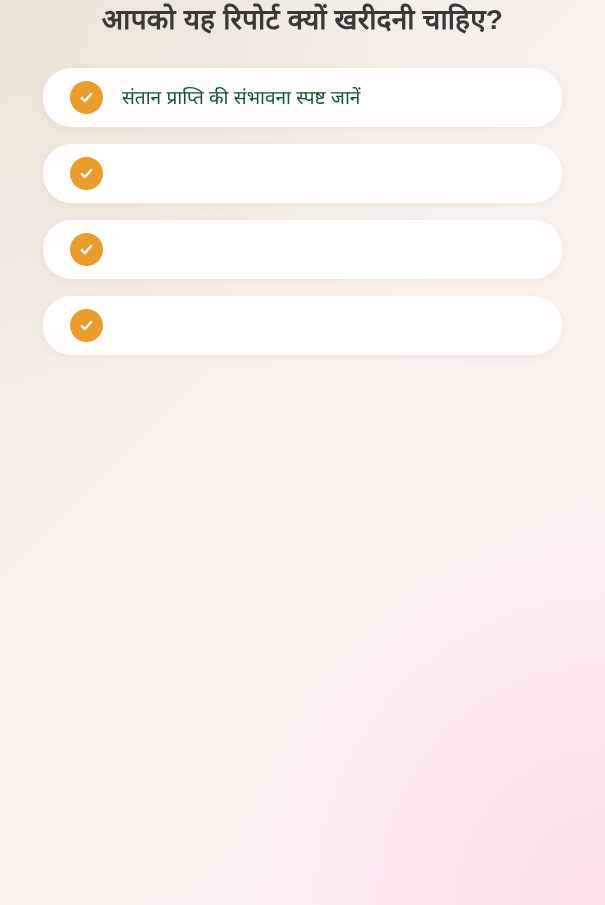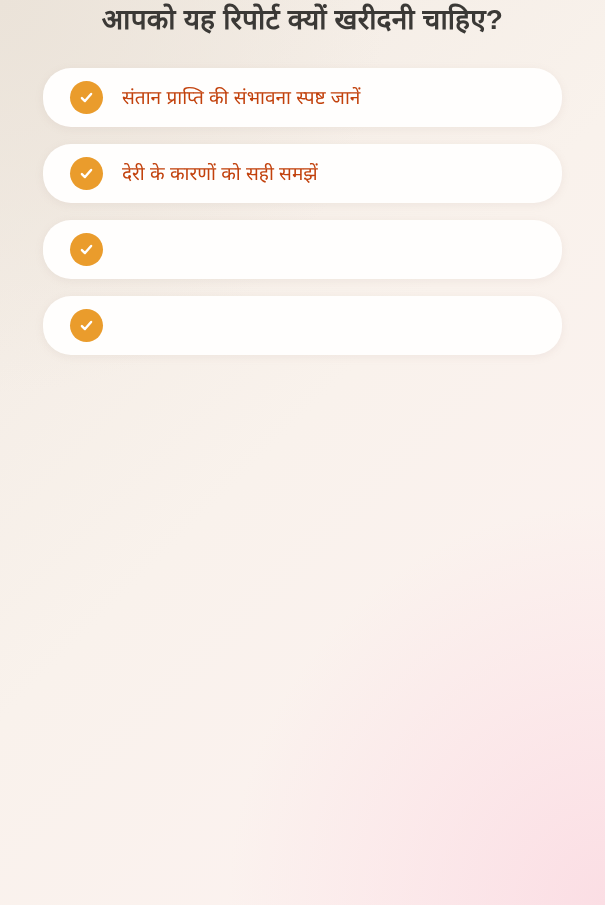--- a/index.html
+++ b/index.html
@@ -62,21 +62,21 @@
   .check-circle svg {
     width: 17px;
     height: 17px;
     display: block;
   }
 
   .benefit-label {
     margin-left: 19px;
     font-size: 19px;
     line-height: 26px;
-    color: #c2410c;
+    color: #14532d;
     padding-right: 16px;
   }
 </style>
 </head>
 <body>
 
 <div class="page">
 
   <h1 class="title">आपको यह रिपोर्ट क्यों खरीदनी चाहिए?</h1>
 
@@ -90,21 +90,20 @@
       </span>
       <span class="benefit-label">संतान प्राप्ति की संभावना स्पष्ट जानें</span>
     </div>
 
     <div class="benefit-card">
       <span class="check-circle">
         <svg viewBox="0 0 24 24" fill="none">
             <path d="M5.5 12.8l4.3 4.2L18.5 7" stroke="#ffffff" stroke-width="3.4" stroke-linecap="round" stroke-linejoin="round"></path>
           </svg>
       </span>
-      <span class="benefit-label">देरी के कारणों को सही समझें</span>
     </div>
 
 
     <div class="benefit-card">
       <span class="check-circle">
         <svg viewBox="0 0 24 24" fill="none">
             <path d="M5.5 12.8l4.3 4.2L18.5 7" stroke="#ffffff" stroke-width="3.4" stroke-linecap="round" stroke-linejoin="round"></path>
           </svg>
       </span>
     </div>

